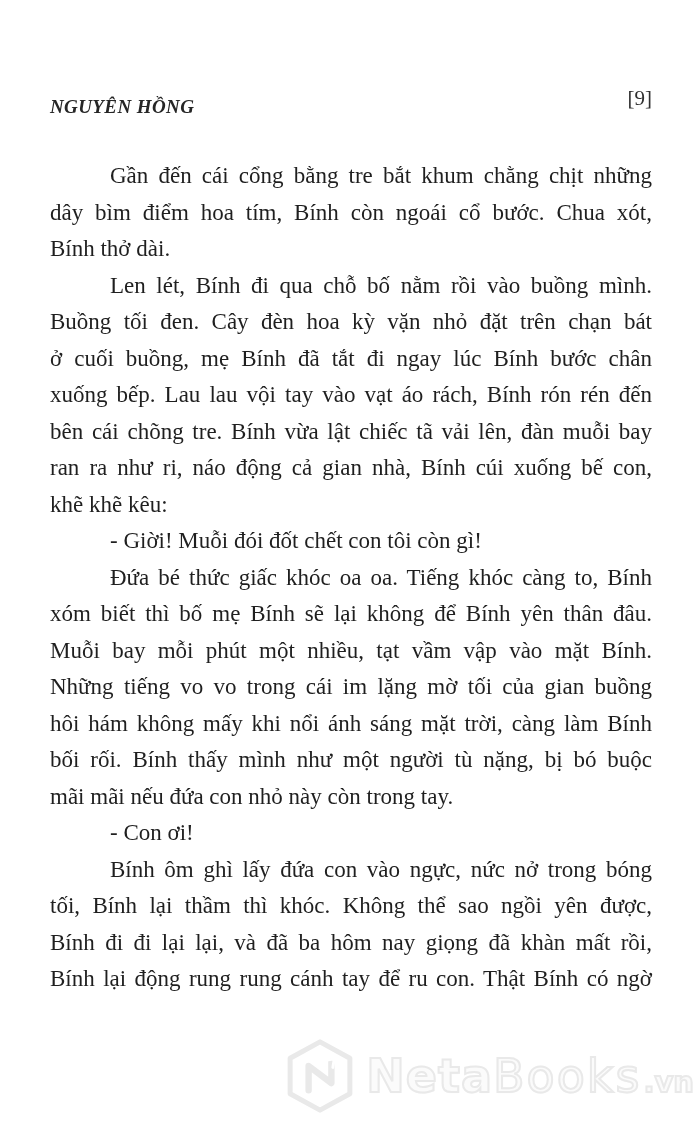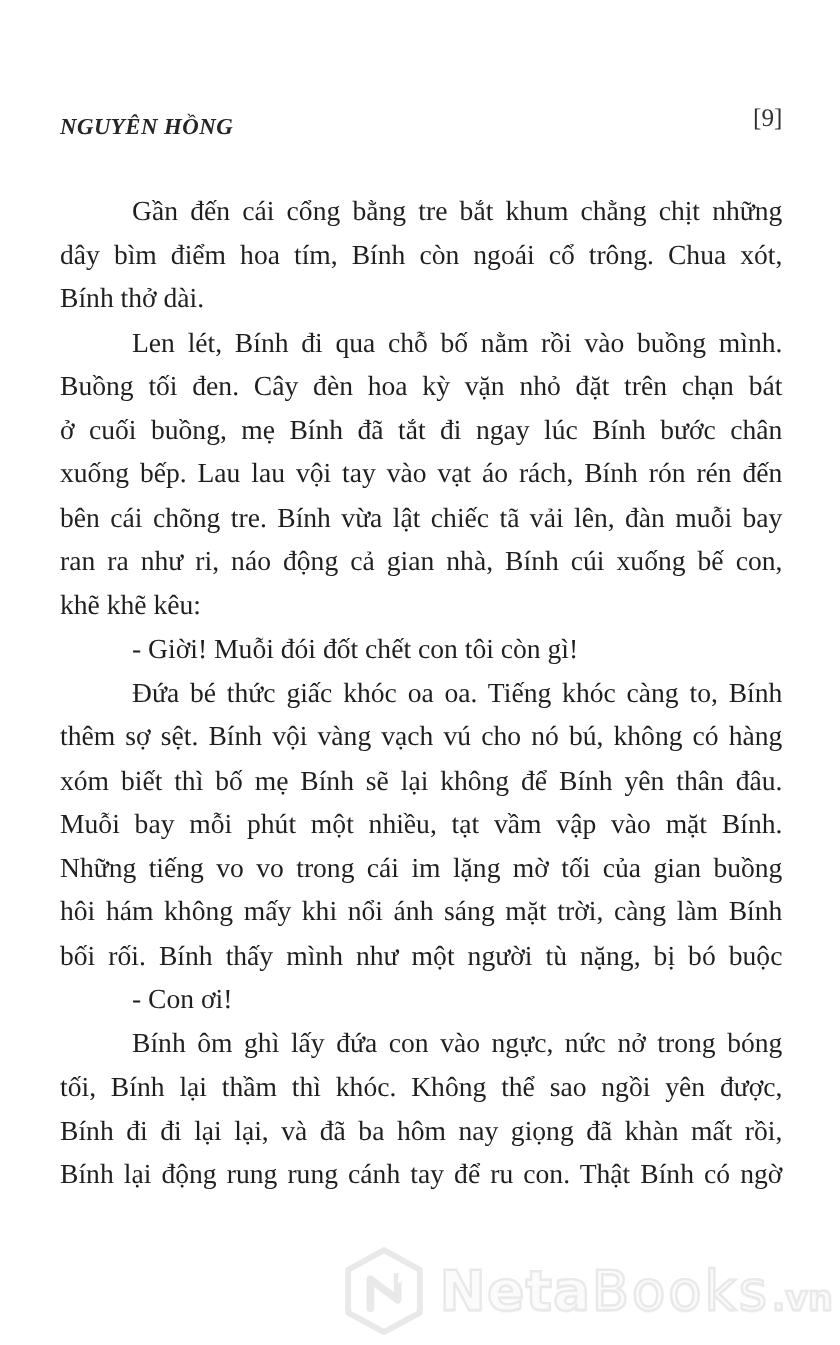--- a/index.html
+++ b/index.html
@@ -57,46 +57,46 @@
 
   <div class="running-header">
     <div class="author">NGUYÊN HỒNG</div>
     <div class="pagenum">[9]</div>
   </div>
 
   <div class="body-text">
 
     <div class="para">
       <div class="line ind j">Gần đến cái cổng bằng tre bắt khum chằng chịt những</div>
-      <div class="line j">dây bìm điểm hoa tím, Bính còn ngoái cổ trông. Chua xót,</div>
+      <div class="line j">dây bìm điểm hoa tím, Bính còn ngoái cổ bước. Chua xót,</div>
       <div class="line">Bính thở dài.</div>
     </div>
 
     <div class="para">
       <div class="line ind j">Len lét, Bính đi qua chỗ bố nằm rồi vào buồng mình.</div>
       <div class="line j">Buồng tối đen. Cây đèn hoa kỳ vặn nhỏ đặt trên chạn bát</div>
       <div class="line j">ở cuối buồng, mẹ Bính đã tắt đi ngay lúc Bính bước chân</div>
       <div class="line j">xuống bếp. Lau lau vội tay vào vạt áo rách, Bính rón rén đến</div>
       <div class="line j">bên cái chõng tre. Bính vừa lật chiếc tã vải lên, đàn muỗi bay</div>
       <div class="line j">ran ra như ri, náo động cả gian nhà, Bính cúi xuống bế con,</div>
       <div class="line">khẽ khẽ kêu:</div>
     </div>
 
     <div class="para">
       <div class="line ind">- Giời! Muỗi đói đốt chết con tôi còn gì!</div>
     </div>
 
     <div class="para">
       <div class="line ind j">Đứa bé thức giấc khóc oa oa. Tiếng khóc càng to, Bính</div>
-      <div class="line j">thêm sợ sệt. Bính vội vàng vạch vú cho nó bú, không có hàng</div>
       <div class="line j">xóm biết thì bố mẹ Bính sẽ lại không để Bính yên thân đâu.</div>
       <div class="line j">Muỗi bay mỗi phút một nhiều, tạt vầm vập vào mặt Bính.</div>
       <div class="line j">Những tiếng vo vo trong cái im lặng mờ tối của gian buồng</div>
       <div class="line j">hôi hám không mấy khi nổi ánh sáng mặt trời, càng làm Bính</div>
       <div class="line j">bối rối. Bính thấy mình như một người tù nặng, bị bó buộc</div>
+      <div class="line">mãi mãi nếu đứa con nhỏ này còn trong tay.</div>
     </div>
 
     <div class="para">
       <div class="line ind">- Con ơi!</div>
     </div>
 
     <div class="para">
       <div class="line ind j">Bính ôm ghì lấy đứa con vào ngực, nức nở trong bóng</div>
       <div class="line j">tối, Bính lại thầm thì khóc. Không thể sao ngồi yên được,</div>
       <div class="line j">Bính đi đi lại lại, và đã ba hôm nay giọng đã khàn mất rồi,</div>

